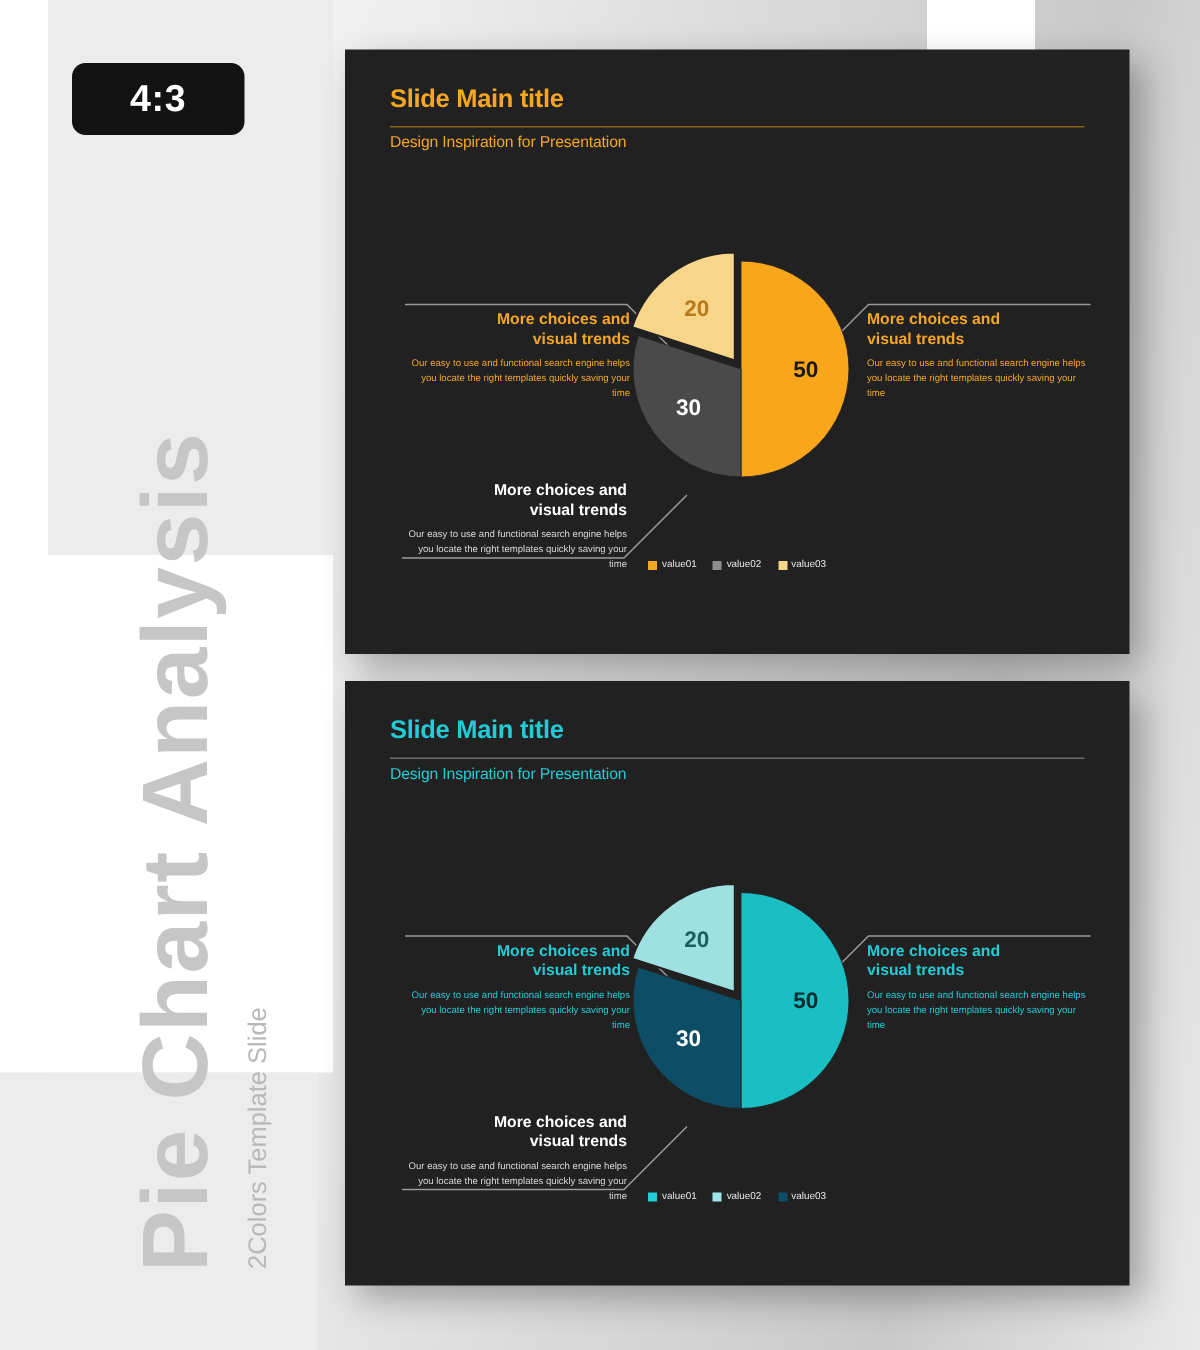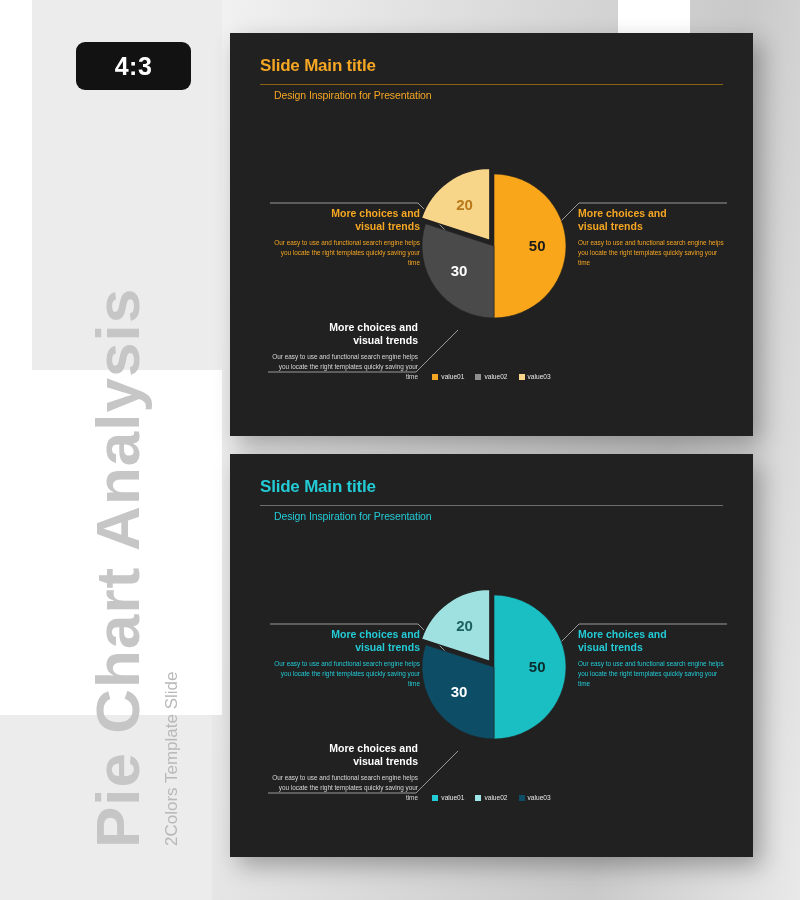--- a/index.html
+++ b/index.html
@@ -57,21 +57,20 @@
     width: 115px; height: 48px;
     background: #121212;
     border-radius: 9px;
     display: flex;
     align-items: center;
     justify-content: center;
     color: #ffffff;
     font-size: 25px;
     font-weight: bold;
     letter-spacing: 0.5px;
-    margin-left: 28px;
   }
 
   
   .vtitle {
     position: absolute;
     transform-origin: left top;
     transform: rotate(-90deg);
     white-space: nowrap;
     color: #c6c6c6;
     font-weight: bold;
@@ -110,21 +109,21 @@
     font-weight: bold;
     letter-spacing: -0.2px;
   }
   .title-rule {
     position: absolute;
     left: 30px; top: 51px;
     width: 463px; height: 1px;
   }
   .slide-sub {
     position: absolute;
-    left: 44px; top: 56px;
+    left: 30px; top: 56px;
     font-size: 10.5px;
     letter-spacing: -0.1px;
   }
 
   .theme-warm .slide-title { color: #F5A623; }
   .theme-warm .title-rule  { background: #8a6015; }
   .theme-warm .slide-sub   { color: #F5A623; }
 
   .theme-cool .slide-title { color: #23CBD6; }
   .theme-cool .title-rule  { background: #6d6d6d; }

